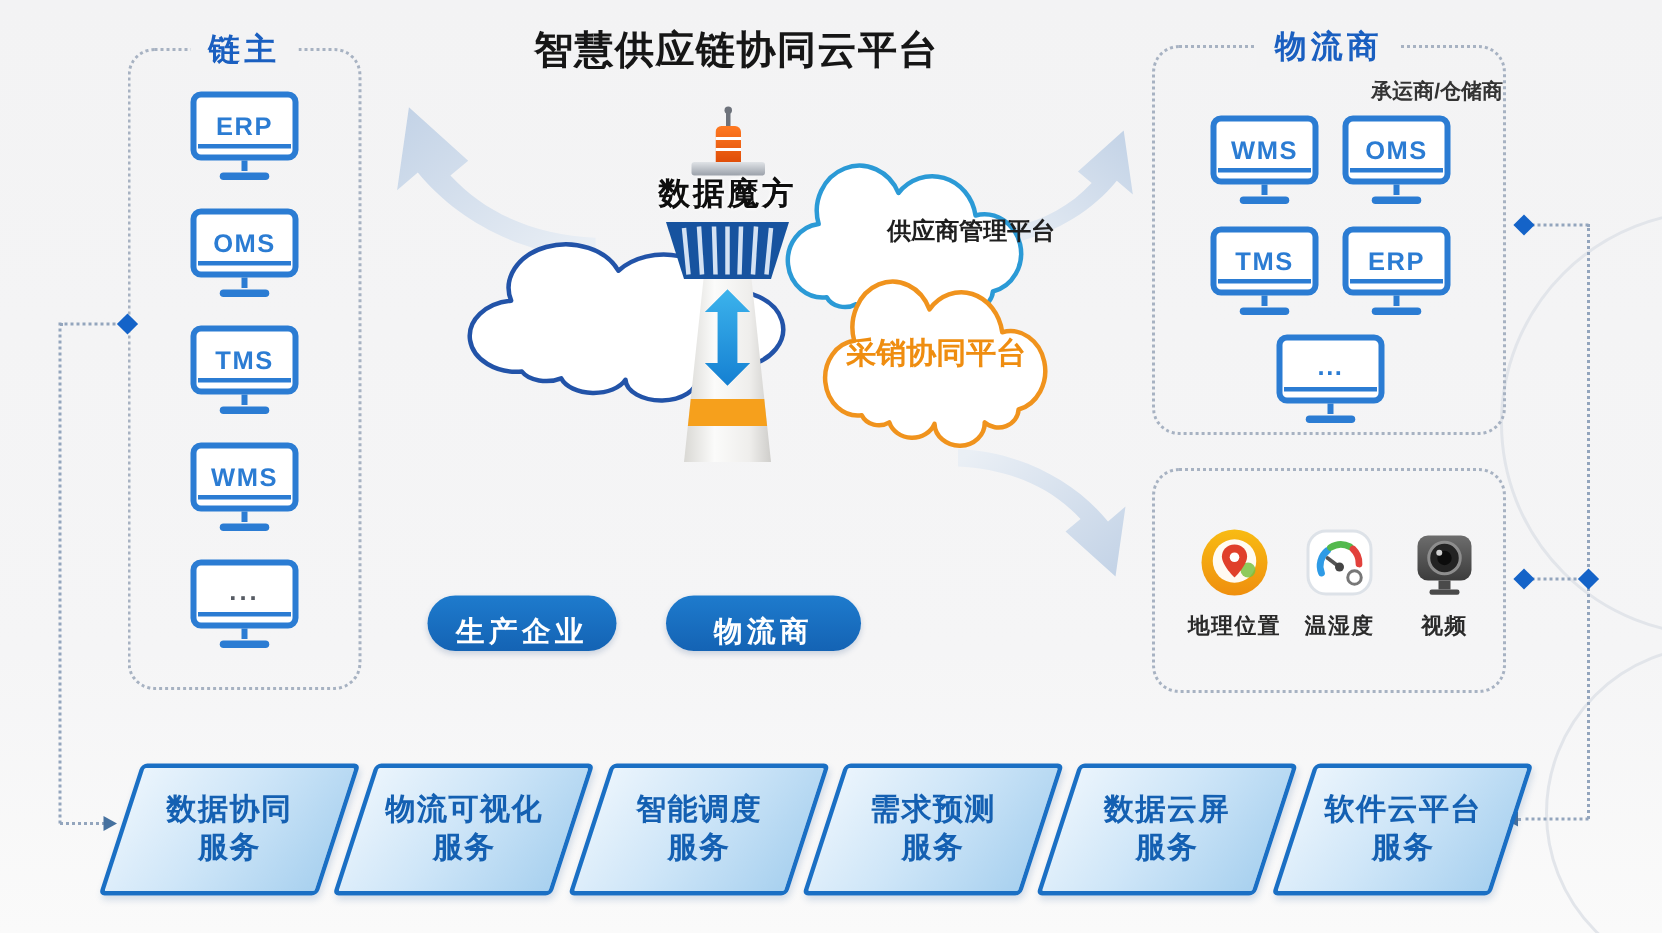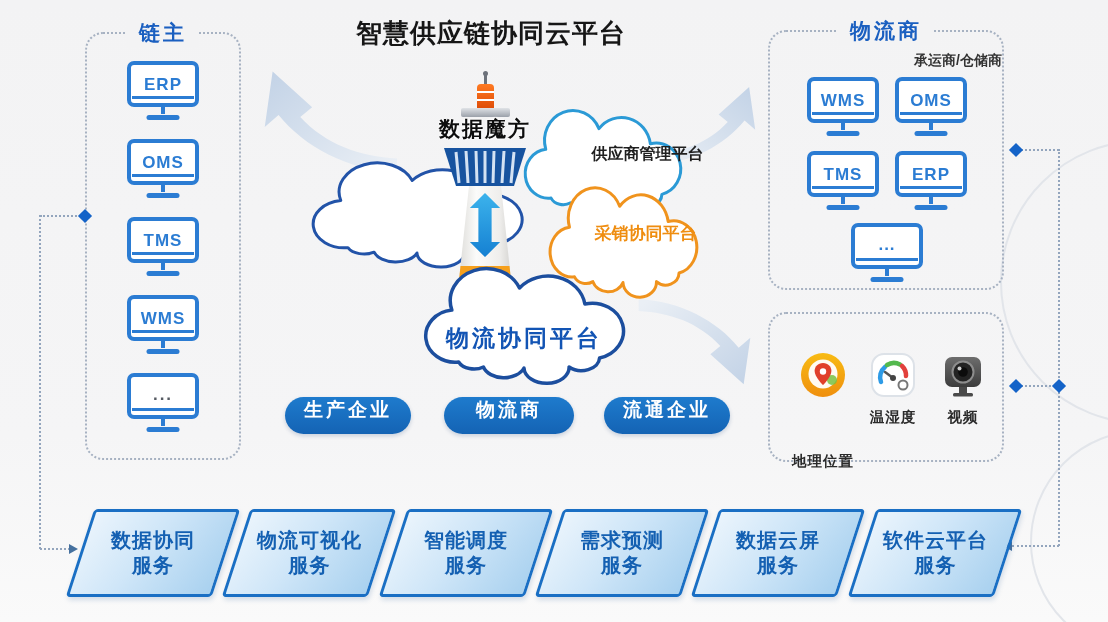--- a/index.html
+++ b/index.html
@@ -33,21 +33,21 @@
   .cloud svg{width:100%;height:100%;overflow:visible;}
   .cloud-label{position:absolute;font-weight:800;white-space:nowrap;z-index:2;}
   
   .tower-part{position:absolute;z-index:4;}
   .tower-label{position:absolute;left:398px;top:115px;width:174px;text-align:center;
     font-size:21px;font-weight:900;color:#0e0e0e;letter-spacing:2px;z-index:6;
     text-shadow:0 0 3px #fff,0 0 3px #fff;}
   
   .pill{position:absolute;height:37px;border-radius:19px;z-index:6;
     background:linear-gradient(180deg,#1e7bcd,#1463b4);color:#fff;font-weight:800;
-    font-size:19px;display:flex;align-items:flex-start;justify-content:center;
+    font-size:19px;display:flex;align-items:flex-end;justify-content:center;
     letter-spacing:3px;box-shadow:0 2px 4px rgba(20,60,120,.2);}
   
   .svc-row{position:absolute;left:80px;top:509px;width:928px;height:88px;display:flex;
     gap:10px;z-index:6;}
   .svc{flex:1;transform:skewX(-18deg);border:3px solid #1a6fc4;border-radius:4px;
     background:linear-gradient(115deg,#eaf4fc 0%,#cfe6f8 45%,#a9d1ef 100%);
     display:flex;align-items:center;justify-content:center;
     box-shadow:2px 3px 5px rgba(40,90,150,.18);}
   .svc-t{transform:skewX(18deg);text-align:center;color:#1460b2;font-weight:800;
     font-size:20px;line-height:25px;letter-spacing:1px;}
@@ -119,21 +119,21 @@
     <svg viewBox="0 0 220 130" preserveAspectRatio="none">
       <path d="M52,112 A26,26 0 1 1 46,60 A32,32 0 0 1 106,38 A33,33 0 0 1 164,54 A24,24 0 1 1 177,108 A16,13 0 0 1 150,117 A19,15 0 0 1 110,118 A19,15 0 0 1 74,117 A15,12 0 0 1 52,112 Z" fill="#ffffff" stroke="#2253a8" stroke-width="3" stroke-linejoin="round" vector-effect="non-scaling-stroke"></path>
     </svg>
   </div>
 
 
   <div class="cloud" style="left:531px;top:170px;width:184px;height:124px;z-index:3;">
     <svg viewBox="0 0 220 130" preserveAspectRatio="none">
       <path d="M52,112 A26,26 0 1 1 46,60 A32,32 0 0 1 106,38 A33,33 0 0 1 164,54 A24,24 0 1 1 177,108 A16,13 0 0 1 150,117 A19,15 0 0 1 110,118 A19,15 0 0 1 74,117 A15,12 0 0 1 52,112 Z" fill="#ffffff" stroke="#f0931d" stroke-width="3" stroke-linejoin="round" vector-effect="non-scaling-stroke"></path>
     </svg>
-    <span class="cloud-label" style="left:18%;width:72%;text-align:right;top:42%;font-size:17px;color:#ef8d10;">采销协同平台</span>
+    <span class="cloud-label" style="left:18%;width:72%;text-align:left;top:42%;font-size:20px;color:#ef8d10;">采销协同平台</span>
   </div>
 
   <div class="tower-part" style="left:483px;top:71px;width:5px;height:5px;border-radius:50%;background:#6d727b;"></div>
   <div class="tower-part" style="left:484px;top:74px;width:3px;height:12px;background:#6d727b;"></div>
   <div class="tower-part" style="left:477px;top:84px;width:17px;height:26px;border-radius:4px 4px 2px 2px;
        background-image:linear-gradient(180deg,rgba(255,255,255,0) 28%,#ffffff 28%,#ffffff 36%,rgba(255,255,255,0) 36%,rgba(255,255,255,0) 56%,#ffffff 56%,#ffffff 64%,rgba(255,255,255,0) 64%),linear-gradient(180deg,#ff7a22,#dd4a06);"></div>
   <div class="tower-part" style="left:461px;top:108px;width:49px;height:9px;border-radius:2px;background:linear-gradient(180deg,#e0e3e7,#9ba1aa);"></div>
   <div class="tower-label">数据魔方</div>
   <svg class="tower-part" style="left:443px;top:147px;" width="84" height="40" viewBox="0 0 84 40">
     <polygon points="1,1 83,1 71,39 13,39" fill="#17539f"></polygon>
@@ -162,35 +162,26 @@
   <svg class="tower-part" style="left:468px;top:191px;z-index:4;" width="34" height="68" viewBox="0 0 36 70">
     <defs>
         <linearGradient id="gb" x1="0" y1="0" x2="0" y2="1">
       <stop offset="0" stop-color="#3cb3ec"></stop>
           <stop offset="1" stop-color="#1580d2"></stop>
         </linearGradient>
       </defs>
     <polygon points="18,1 34,17 25,17 25,53 34,53 18,69 2,53 11,53 11,17 2,17" fill="url(#gb)"></polygon>
   </svg>
 
-  <div class="cloud" style="left:400px;top:250px;width:248px;height:130px;z-index:5;">
-    <svg viewBox="0 0 220 130" preserveAspectRatio="none">
-      <path d="M52,112 A26,26 0 1 1 46,60 A32,32 0 0 1 106,38 A33,33 0 0 1 164,54 A24,24 0 1 1 177,108 A16,13 0 0 1 150,117 A19,15 0 0 1 110,118 A19,15 0 0 1 74,117 A15,12 0 0 1 52,112 Z" fill="#ffffff" stroke="#1c4e9e" stroke-width="3.5" stroke-linejoin="round" vector-effect="non-scaling-stroke"></path>
-    </svg>
-    <span class="cloud-label" style="left:0;width:100%;text-align:center;top:56%;font-size:23px;color:#1254b4;letter-spacing:3px;">物流协同平台</span>
-  </div>
 
   <div class="pill" style="left:285px;top:397px;width:126px;">
     <span>生产企业</span>
     </div>
   <div class="pill" style="left:444px;top:397px;width:130px;">
     <span>物流商</span>
-    </div>
-  <div class="pill" style="left:604px;top:397px;width:126px;">
-    <span>流通企业</span>
     </div>
 
   <div class="panel" style="left:85px;top:32px;width:152px;height:424px;">
     <span class="panel-title">链主</span>
     <svg class="mon" style="left:39px;top:26px;" width="74" height="62" viewBox="0 0 74 62">
       <rect class="scr" x="3" y="3" width="68" height="42" rx="5"></rect>
         <line class="bar" x1="6" y1="37.5" x2="68" y2="37.5"></line>
       <line class="stem" x1="37" y1="47" x2="37" y2="54"></line>
         <line class="base" x1="23" y1="57.5" x2="51" y2="57.5"></line>
       <text x="37" y="30" text-anchor="middle">ERP</text>
@@ -298,21 +289,21 @@
             <stop offset="1" stop-color="#3c3c3c"></stop>
           </linearGradient>
         </defs>
       <rect x="5" y="5" width="36" height="30" rx="7" fill="url(#gcam)"></rect>
       <circle cx="23" cy="20" r="10.5" fill="#232323" stroke="#8d8d8d" stroke-width="2"></circle>
       <circle cx="23" cy="20" r="4.8" fill="#0c0c0c"></circle>
       <circle cx="19.5" cy="16.5" r="2" fill="#cfcfcf"></circle>
       <rect x="19" y="35" width="8" height="6" fill="#4a4a4a"></rect>
       <rect x="13" y="41" width="20" height="3.5" rx="1.5" fill="#4a4a4a"></rect>
     </svg>
-    <div class="iot-label" style="left:10px;margin-top:44px;">地理位置</div>
+    <div class="iot-label" style="left:10px;">地理位置</div>
     <div class="iot-label" style="left:80px;">温湿度</div>
     <div class="iot-label" style="left:150px;">视频</div>
   </div>
 
   <div class="svc-row">
     <div class="svc">
         <div class="svc-t">
       <span>数据协同</span><br>
       <span>服务</span></div>
       </div>

